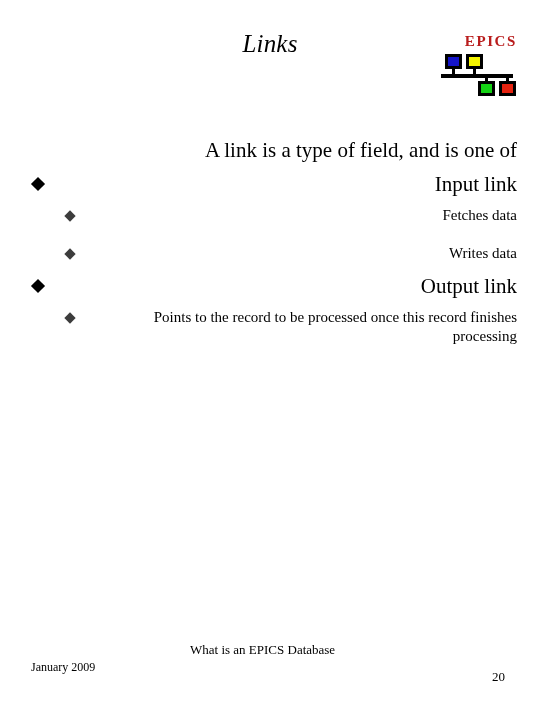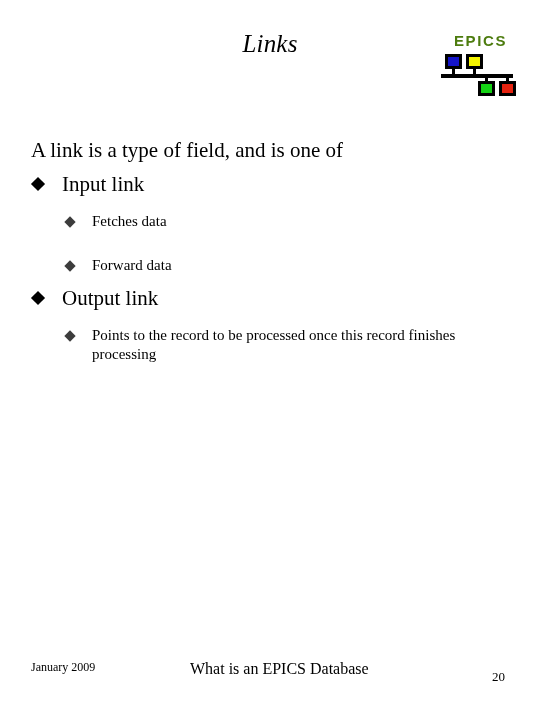--- a/index.html
+++ b/index.html
@@ -36,27 +36,27 @@
 
   
   .epics-logo {
     position: absolute;
     left: 441px;
     top: 33px;
     width: 76px;
     height: 66px;
   }
   .epics-wordmark {
-    font-family: Liberation Sans, sans-serif;
+    font-family: Liberation Serif, serif;
     font-weight: bold;
     font-size: 15px;
     line-height: 16px;
     letter-spacing: 1.6px;
-    color: #4d7c0f;
-    text-align: center;
+    color: #b91c1c;
+    text-align: right;
     padding-left: 3px;
     white-space: nowrap;
   }
   .epics-diagram {
     position: relative;
     width: 76px;
     height: 44px;
     margin-top: 5px;
   }
   .node {
@@ -88,20 +88,21 @@
   .stem-yellow { left: 32px; top: 14px; height: 7px; }
   .stem-green  { left: 44px; top: 23px; height: 5px; }
   .stem-red    { left: 65px; top: 23px; height: 5px; }
 
   
   .slide-body {
     position: absolute;
     left: 31px;
     top: 138px;
     width: 486px;
+    text-align: right;
   }
   .intro-line {
     font-size: 21px;
     line-height: 25px;
     margin-bottom: 8px;
     white-space: nowrap;
   }
 
   .bullet-l1 {
     position: relative;
@@ -118,21 +119,21 @@
     height: 10px;
     background: #000000;
     transform: rotate(45deg);
   }
 
   .bullet-l2 {
     position: relative;
     padding-left: 61px;
     font-size: 15px;
     line-height: 19px;
-    margin-top: 15px;
+    margin-top: 9px;
   }
   .bullet-l2 > .diamond {
     position: absolute;
     left: 35px;
     top: 6px;
     width: 8px;
     height: 8px;
     background: #3c3c3c;
     transform: rotate(45deg);
   }
@@ -147,22 +148,22 @@
     position: absolute;
     left: 31px;
     top: 660px;
     font-size: 12px;
     line-height: 15px;
     white-space: nowrap;
   }
   .footer-subject {
     position: absolute;
     left: 190px;
-    top: 661px;
-    font-size: 16px;
+    top: 642px;
+    font-size: 13px;
     line-height: 15px;
     white-space: nowrap;
   }
   .footer-pagenum {
     position: absolute;
     left: 492px;
     top: 670px;
     font-size: 13px;
     line-height: 14px;
     white-space: nowrap;
@@ -199,21 +200,21 @@
   </div>
   <div class="bullet-l2">
     <span class="diamond" style="background: rgb(60, 60, 60);"></span>
     <span class="l2-text">Fetches data</span>
   </div>
 
   <div class="group-gap"></div>
 
   <div class="bullet-l2">
     <span class="diamond" style="background: rgb(60, 60, 60);"></span>
-    <span class="l2-text">Forward data</span>
+    <span class="l2-text">Writes data</span>
   </div>
 
   <div class="group-gap"></div>
 
   <div class="bullet-l1">
     <span class="diamond" style="background: rgb(0, 0, 0);"></span>
     <span>Output link</span>
   </div>
   <div class="bullet-l2">
     <span class="diamond" style="background: rgb(60, 60, 60);"></span>

